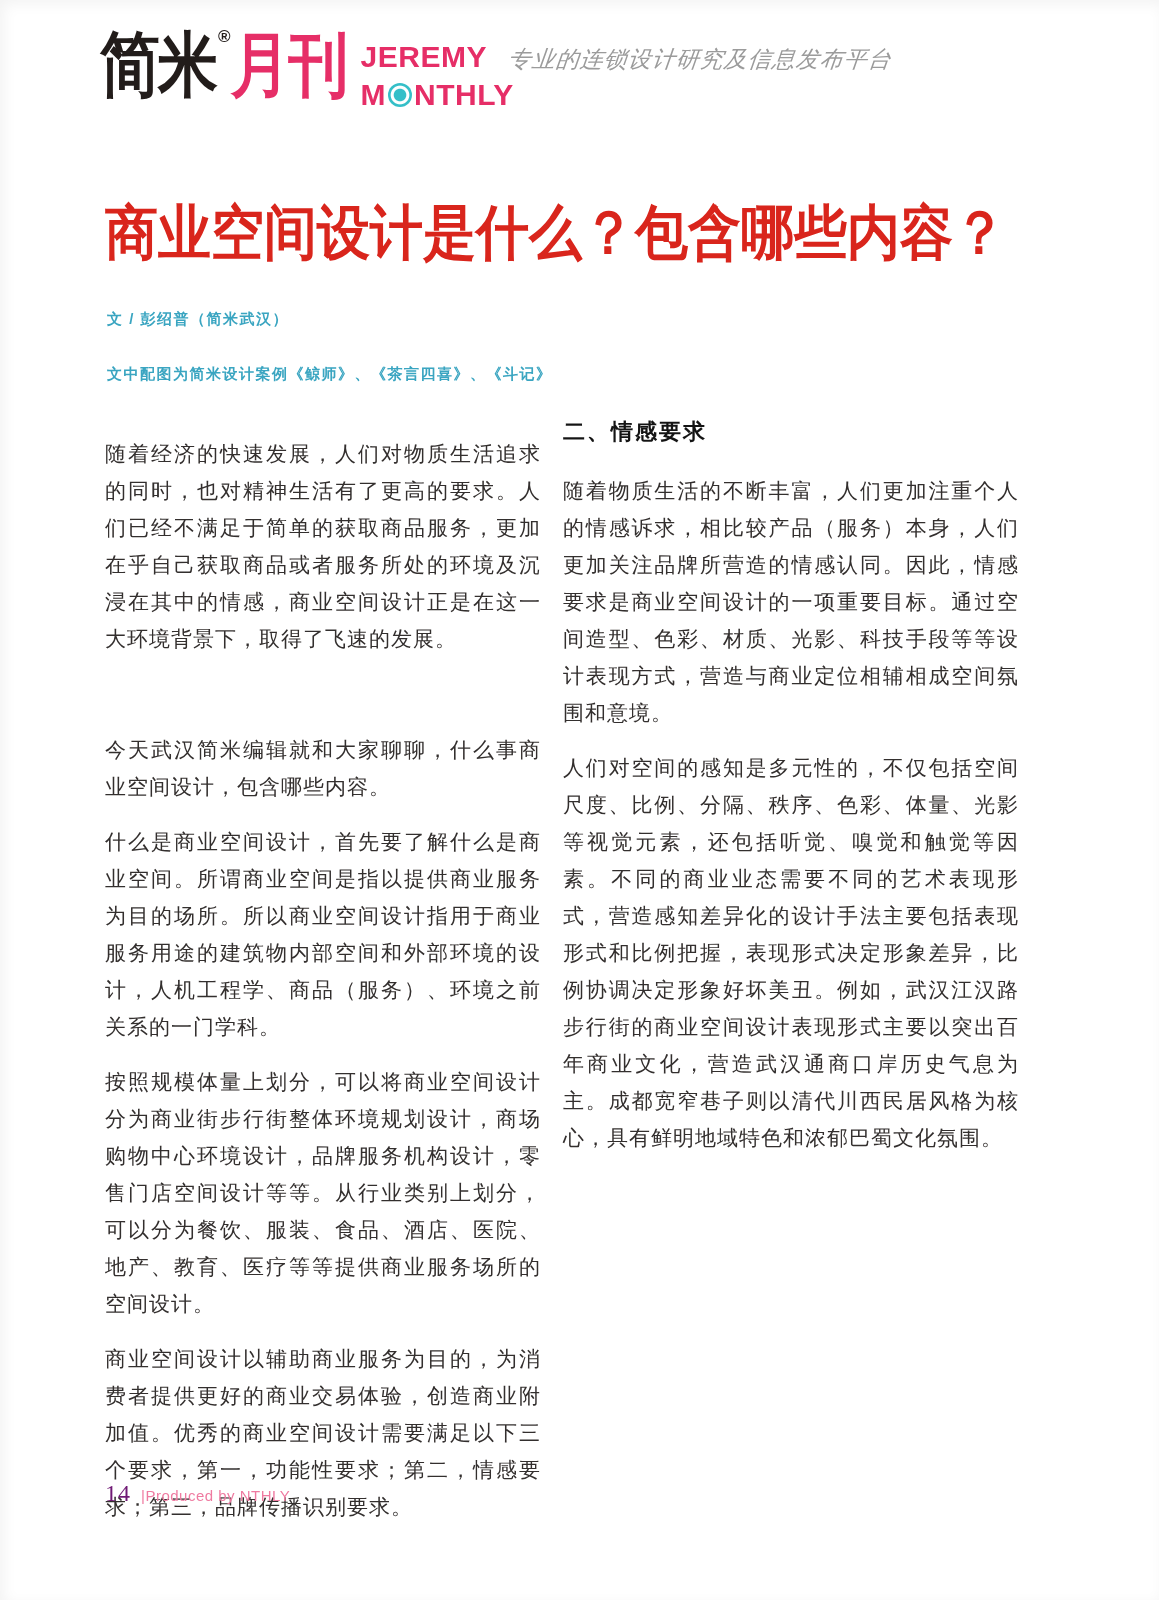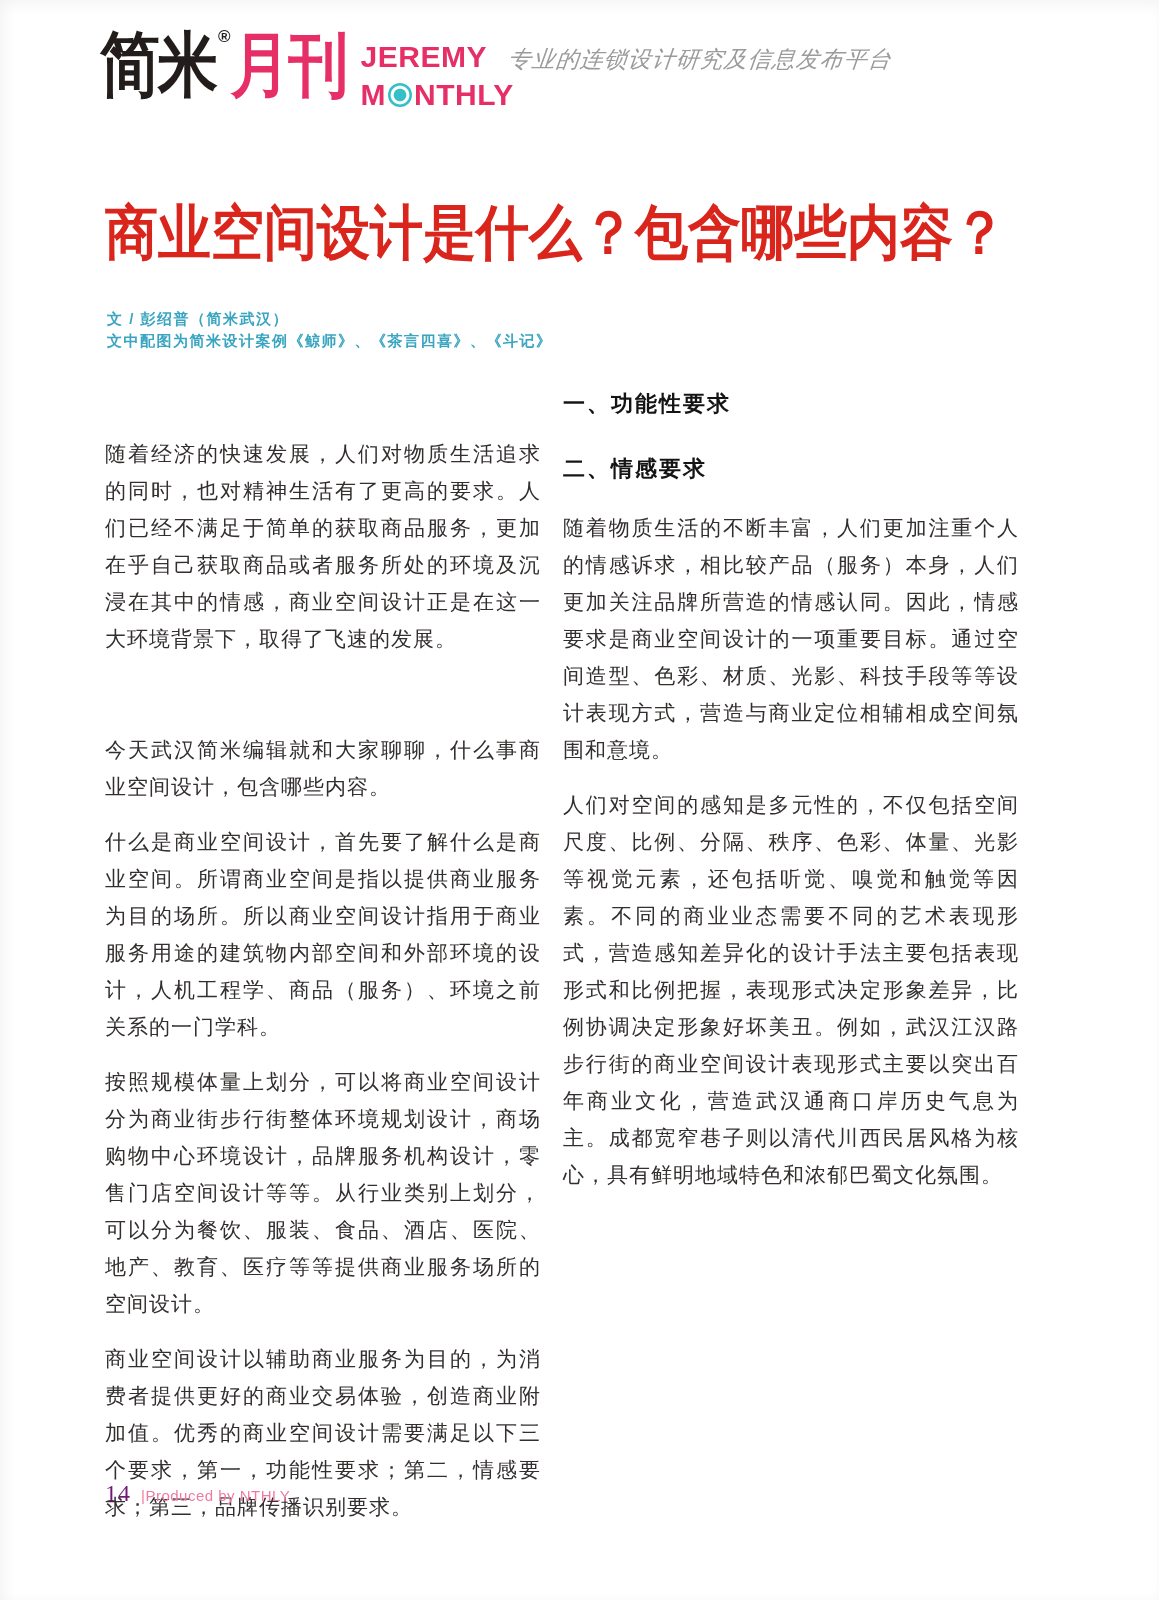--- a/index.html
+++ b/index.html
@@ -75,21 +75,21 @@
     letter-spacing:0px;
     transform:scaleY(1.12);transform-origin:left top;
     white-space:nowrap;
   }
   .byline{
     position:absolute;left:107px;
     color:var(--byline-teal);
     font-weight:700;font-size:15px;letter-spacing:1.5px;
   }
   .byline-author{top:310px;}
-  .byline-note{top:332px;}
+  .byline-note{top:365px;}
 
   
   .columns{
     position:absolute;top:385px;left:105px;
     display:flex;gap:22px;
     color:var(--ink);
   }
   .col{font-size:21px;line-height:37px;text-align:justify;text-justify:inter-character;letter-spacing:1px;}
   .col-left{width:436px;padding-top:50px;}
   .col-right{width:456px;}
@@ -152,21 +152,20 @@
 
     <div class="col col-left">
       <p>随着经济的快速发展，人们对物质生活追求的同时，也对精神生活有了更高的要求。人们已经不满足于简单的获取商品服务，更加在乎自己获取商品或者服务所处的环境及沉浸在其中的情感，商业空间设计正是在这一大环境背景下，取得了飞速的发展。</p>
       <p class="big-gap">今天武汉简米编辑就和大家聊聊，什么事商业空间设计，包含哪些内容。</p>
       <p>什么是商业空间设计，首先要了解什么是商业空间。所谓商业空间是指以提供商业服务为目的场所。所以商业空间设计指用于商业服务用途的建筑物内部空间和外部环境的设计，人机工程学、商品（服务）、环境之前关系的一门学科。</p>
       <p>按照规模体量上划分，可以将商业空间设计分为商业街步行街整体环境规划设计，商场购物中心环境设计，品牌服务机构设计，零售门店空间设计等等。从行业类别上划分，可以分为餐饮、服装、食品、酒店、医院、地产、教育、医疗等等提供商业服务场所的空间设计。</p>
       <p>商业空间设计以辅助商业服务为目的，为消费者提供更好的商业交易体验，创造商业附加值。优秀的商业空间设计需要满足以下三个要求，第一，功能性要求；第二，情感要求；第三，品牌传播识别要求。</p>
     </div>
 
     <div class="col col-right">
-      <h2 class="sec-heading">一、功能性要求</h2>
 
       <h2 class="sec-heading second">二、情感要求</h2>
       <p>随着物质生活的不断丰富，人们更加注重个人的情感诉求，相比较产品（服务）本身，人们更加关注品牌所营造的情感认同。因此，情感要求是商业空间设计的一项重要目标。通过空间造型、色彩、材质、光影、科技手段等等设计表现方式，营造与商业定位相辅相成空间氛围和意境。</p>
       <p>人们对空间的感知是多元性的，不仅包括空间尺度、比例、分隔、秩序、色彩、体量、光影等视觉元素，还包括听觉、嗅觉和触觉等因素。不同的商业业态需要不同的艺术表现形式，营造感知差异化的设计手法主要包括表现形式和比例把握，表现形式决定形象差异，比例协调决定形象好坏美丑。例如，武汉江汉路步行街的商业空间设计表现形式主要以突出百年商业文化，营造武汉通商口岸历史气息为主。成都宽窄巷子则以清代川西民居风格为核心，具有鲜明地域特色和浓郁巴蜀文化氛围。</p>
     </div>
 
   </div>
 
   <footer class="footer">
     <span class="page-number">14</span>

